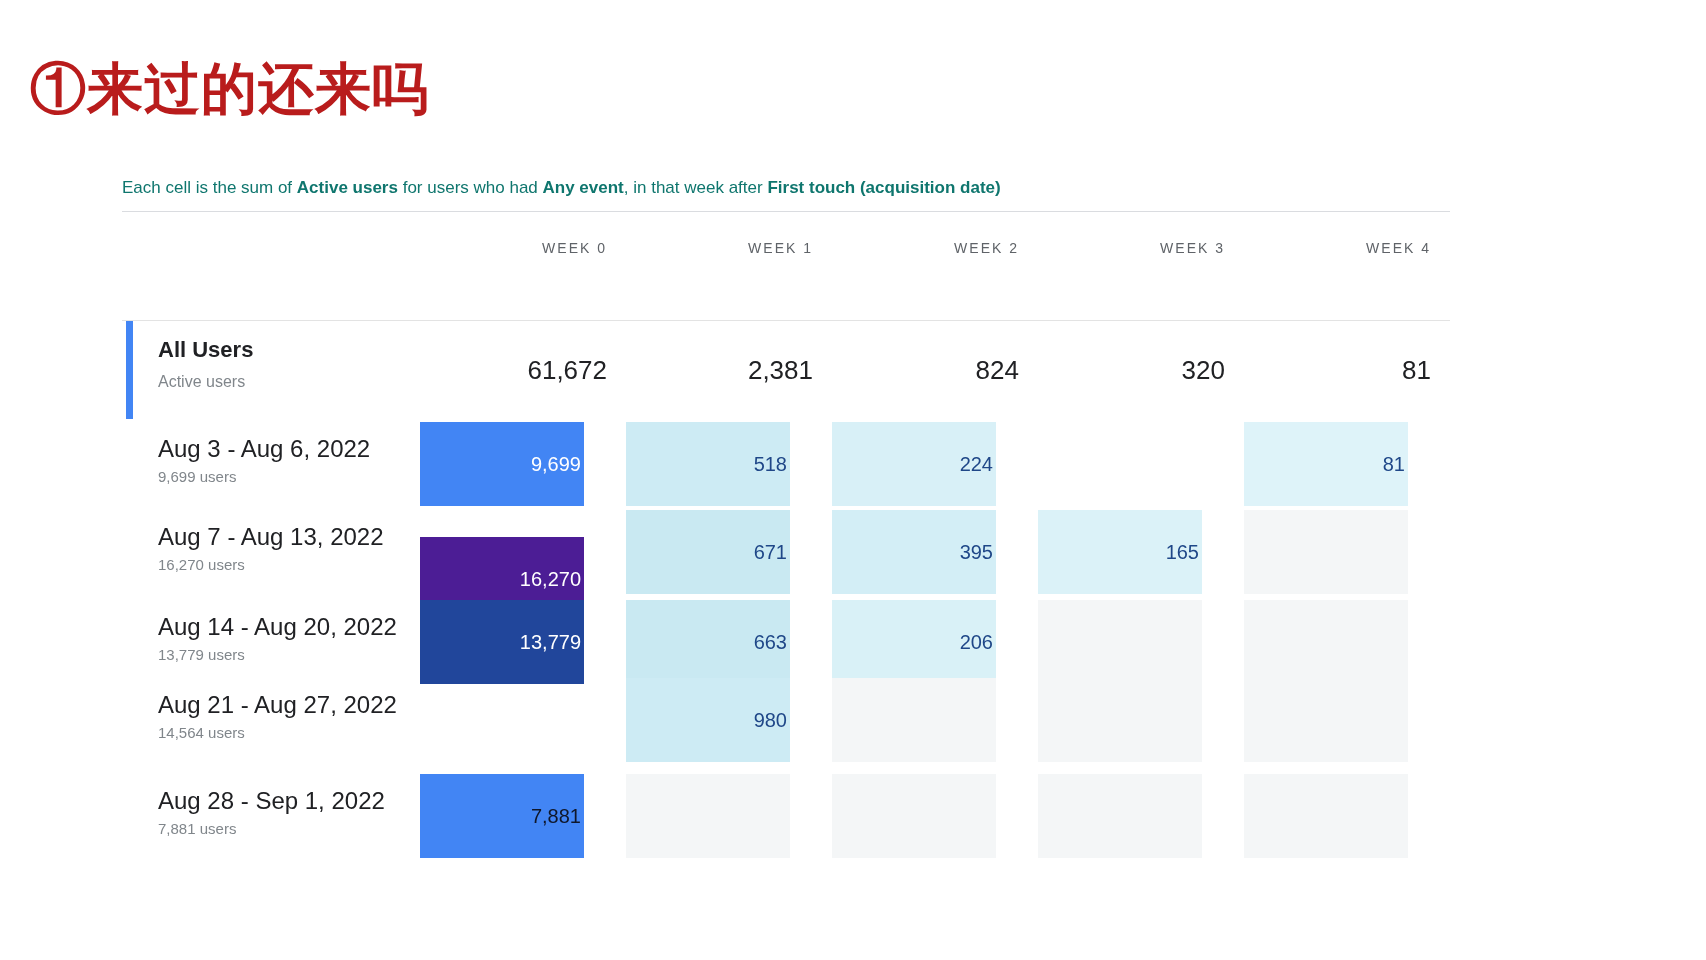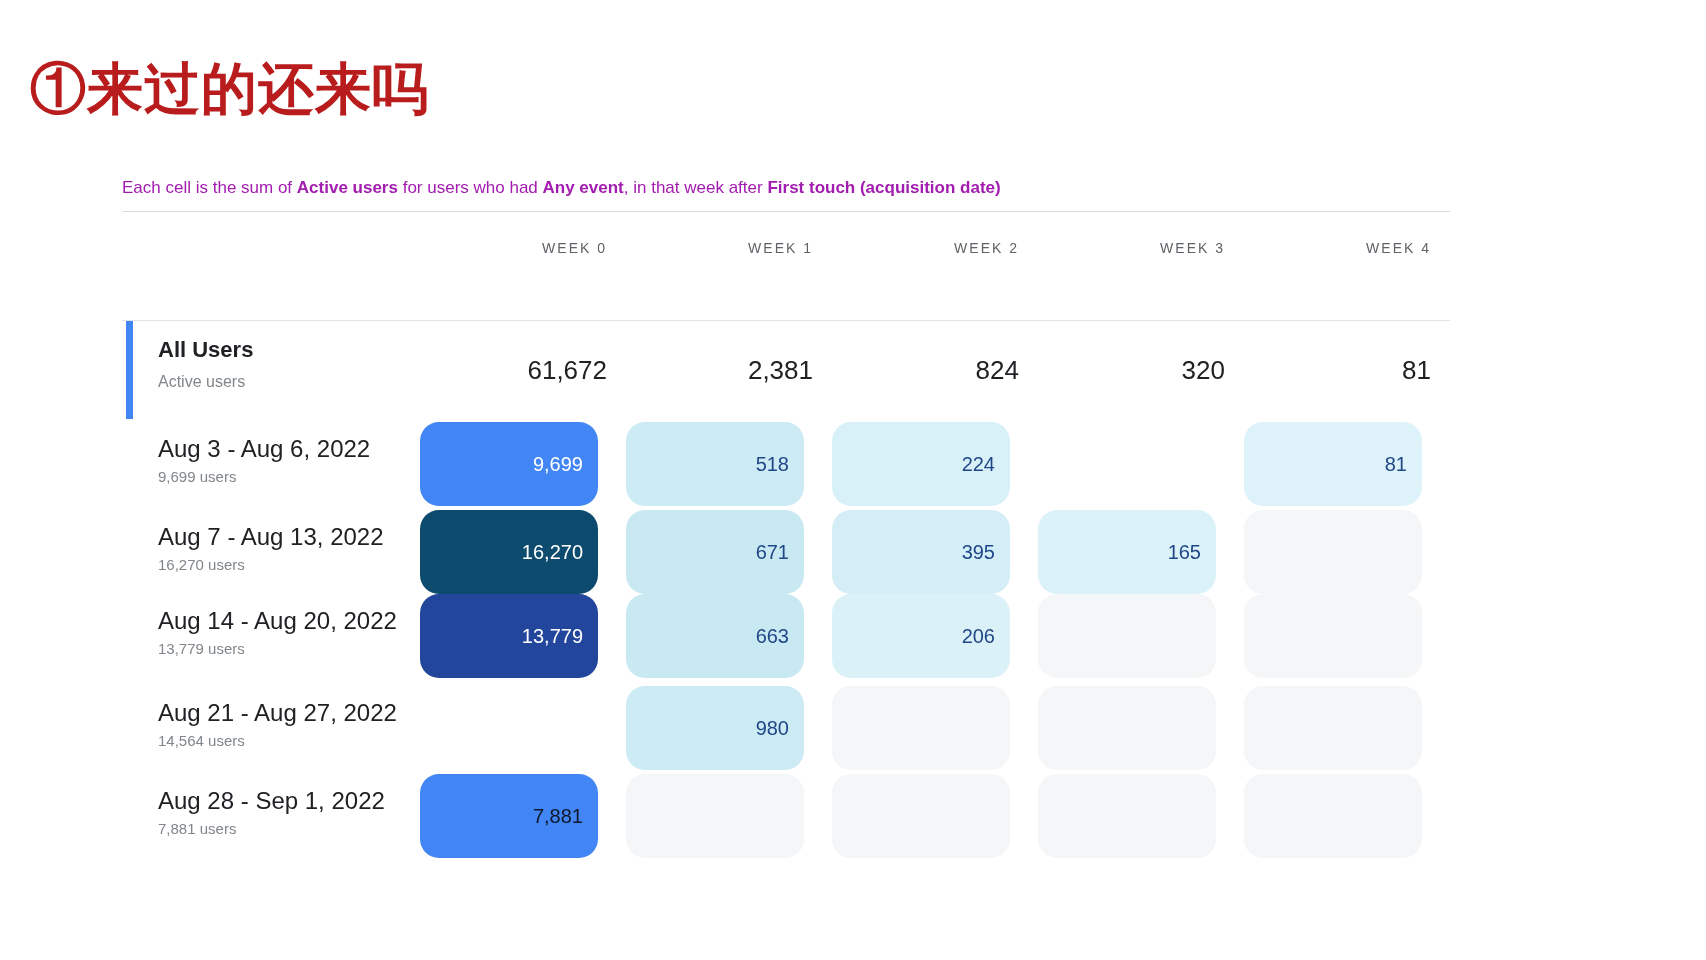--- a/index.html
+++ b/index.html
@@ -6,21 +6,21 @@
   body{
     width:1706px;height:960px;background:#ffffff;position:relative;overflow:hidden;
     font-family:"Liberation Sans", sans-serif;
     -webkit-font-smoothing:antialiased;
   }
   .title{
     position:absolute;left:30px;top:52px;margin:0;
     font-size:56px;font-weight:900;color:#b91c1c;letter-spacing:1px;
   }
   .content{position:absolute;left:122px;top:0;width:1328px;height:960px;}
-  .desc{position:absolute;left:0;top:178px;margin:0;font-size:17px;color:#a21caf;white-space:nowrap;}
+  .desc{position:absolute;left:0;top:178px;margin:0;font-size:17px;color:#0f766e;white-space:nowrap;}
   .desc b{font-weight:bold;}
   .divider{position:absolute;left:0;top:211px;width:1328px;height:1px;background:#dadce0;}
   
   .c0{left:298px;} .c1{left:504px;} .c2{left:710px;} .c3{left:916px;} .c4{left:1122px;}
   .wh{
     position:absolute;top:240px;width:202px;height:22px;
     font-size:14px;color:#5f6368;letter-spacing:2px;
     text-align:right;padding-right:15px;box-sizing:border-box;
   }
   .all-users{
@@ -31,29 +31,28 @@
   .au-title{position:absolute;left:36px;top:16px;font-size:22px;font-weight:bold;color:#202124;}
   .au-sub{position:absolute;left:36px;top:52px;font-size:16px;color:#80868b;}
   .au-val{
     position:absolute;top:0;width:202px;height:98px;
     display:flex;align-items:center;justify-content:flex-end;
     padding-right:15px;box-sizing:border-box;
     font-size:26px;color:#202124;
   }
   .grid{position:absolute;left:0;top:422px;width:1328px;height:436px;}
   .row{position:absolute;left:0;width:1328px;height:84px;}
-  .r0{top:0;} .r1{top:88px;} .r2{top:172px;} .r3{top:264px;} .r4{top:352px;}
+  .r0{top:0;} .r1{top:88px;} .r2{top:178px;} .r3{top:256px;} .r4{top:352px;}
   .r-label{position:absolute;left:36px;top:13px;font-size:24px;color:#202124;}
   .r-sub{position:absolute;left:36px;top:46px;font-size:15px;color:#80868b;}
   .cell{
-    position:absolute;top:0;width:178px;height:84px;
+    position:absolute;top:0;width:164px;height:84px;
     display:flex;align-items:center;justify-content:flex-end;
-    padding-right:15px;box-sizing:border-box;
+    padding-right:3px;box-sizing:border-box;
     font-size:20px;
-    border-radius:19px;
   }
 </style>
 </head>
 <body>
 
 <div>
   <h1 class="title">①来过的还来吗</h1>
 
   <div class="content">
 
@@ -87,21 +86,21 @@
         <div class="r-sub">9,699 users</div>
         <div class="cell c0" style="background-color: rgb(66, 133, 244); color: rgb(255, 255, 255);">9,699</div>
         <div class="cell c1" style="background-color: rgb(205, 235, 244); color: rgb(31, 71, 136);">518</div>
         <div class="cell c2" style="background-color: rgb(216, 240, 247); color: rgb(31, 71, 136);">224</div>
         <div class="cell c4" style="background-color: rgb(222, 243, 249); color: rgb(31, 71, 136);">81</div>
       </div>
 
       <div class="row r1">
         <div class="r-label">Aug 7 - Aug 13, 2022</div>
         <div class="r-sub">16,270 users</div>
-        <div class="cell c0" style="background-color: #0c4a6e; color: rgb(255, 255, 255);">16,270</div>
+        <div class="cell c0" style="background-color: #4c1d95; color: rgb(255, 255, 255); margin-top: 27px;">16,270</div>
         <div class="cell c1" style="background-color: rgb(201, 233, 242); color: rgb(31, 71, 136);">671</div>
         <div class="cell c2" style="background-color: rgb(211, 238, 246); color: rgb(31, 71, 136);">395</div>
         <div class="cell c3" style="background-color: rgb(219, 242, 248); color: rgb(31, 71, 136);">165</div>
         <div class="cell c4" style="background-color: rgb(244, 246, 247); color: rgb(31, 71, 136);"></div>
       </div>
 
       <div class="row r2">
         <div class="r-label">Aug 14 - Aug 20, 2022</div>
         <div class="r-sub">13,779 users</div>
         <div class="cell c0" style="background-color: rgb(33, 70, 155); color: rgb(255, 255, 255);">13,779</div>

